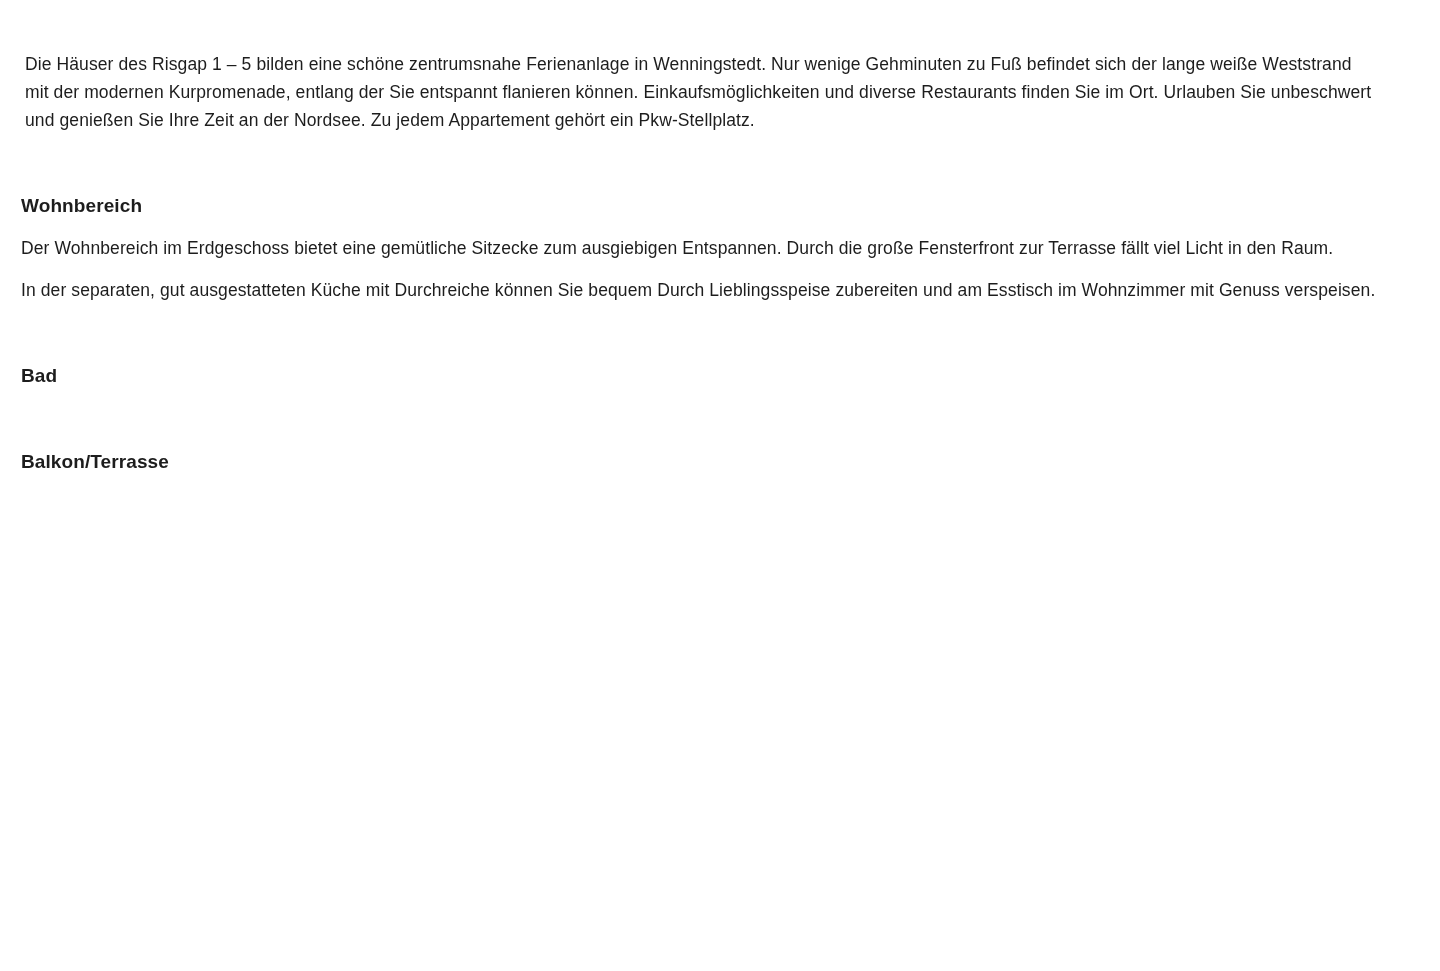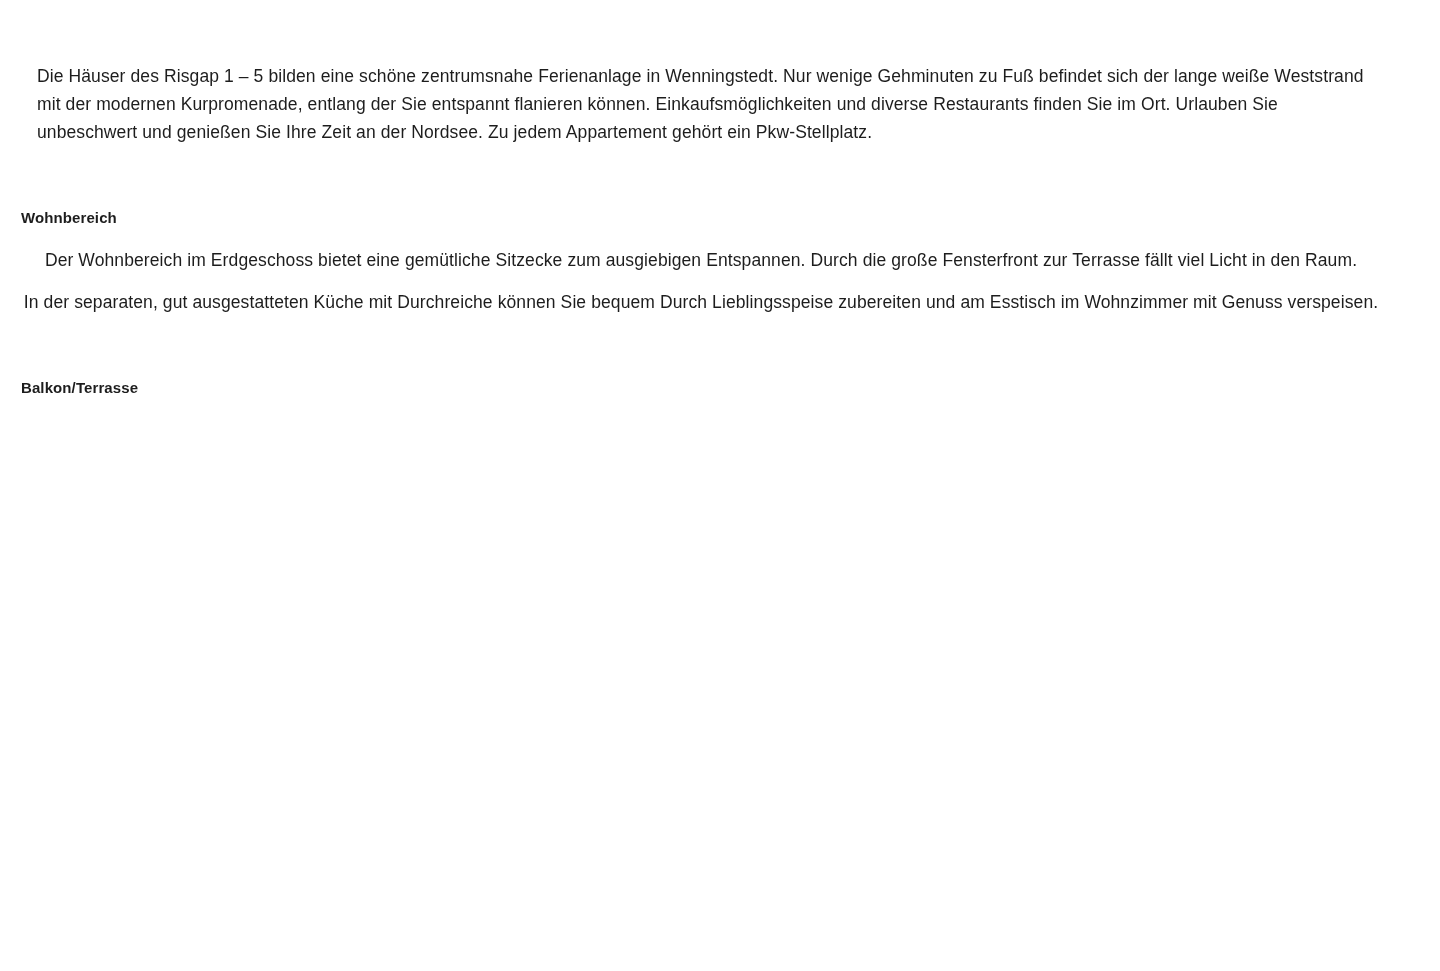--- a/index.html
+++ b/index.html
@@ -18,42 +18,42 @@
   .doc {
     position: absolute;
     left: 21px;
     top: 46px;
     width: 1360px;
     font-size: 17.5px;
     line-height: 28px;
     letter-spacing: 0.1px;
   }
   .doc p {
-    margin: 16px;
+    margin: 4px;
   }
   .section-heading {
-    font-size: 15px;
+    font-size: 19px;
     line-height: 28px;
     font-weight: bold;
     margin: 58px 0 0 0;
   }
   .section-body {
     margin: 14px 0 0 0 !important;
-    text-align: center;
   }
 </style>
 </head>
 <body>
 
 <div class="doc">
 
   <p class="intro">Die Häuser des Risgap 1 – 5 bilden eine schöne zentrumsnahe Ferienanlage in Wenningstedt. Nur wenige Gehminuten zu Fuß befindet sich der lange weiße Weststrand mit der modernen Kurpromenade, entlang der Sie entspannt flanieren können. Einkaufsmöglichkeiten und diverse Restaurants finden Sie im Ort. Urlauben Sie unbeschwert und genießen Sie Ihre Zeit an der Nordsee. Zu jedem Appartement gehört ein Pkw-Stellplatz.</p>
 
   <h2 class="section-heading">Wohnbereich</h2>
   <p class="section-body">Der Wohnbereich im Erdgeschoss bietet eine gemütliche Sitzecke zum ausgiebigen Entspannen. Durch die große Fensterfront zur Terrasse fällt viel Licht in den Raum.</p>
 
   <p class="section-body">In der separaten, gut ausgestatteten Küche mit Durchreiche können Sie bequem Durch Lieblingsspeise zubereiten und am Esstisch im Wohnzimmer mit Genuss verspeisen.</p>
 
 
+  <h2 class="section-heading">Bad</h2>
 
   <h2 class="section-heading">Balkon/Terrasse</h2>
 
 </div>
 
 </body></html>

